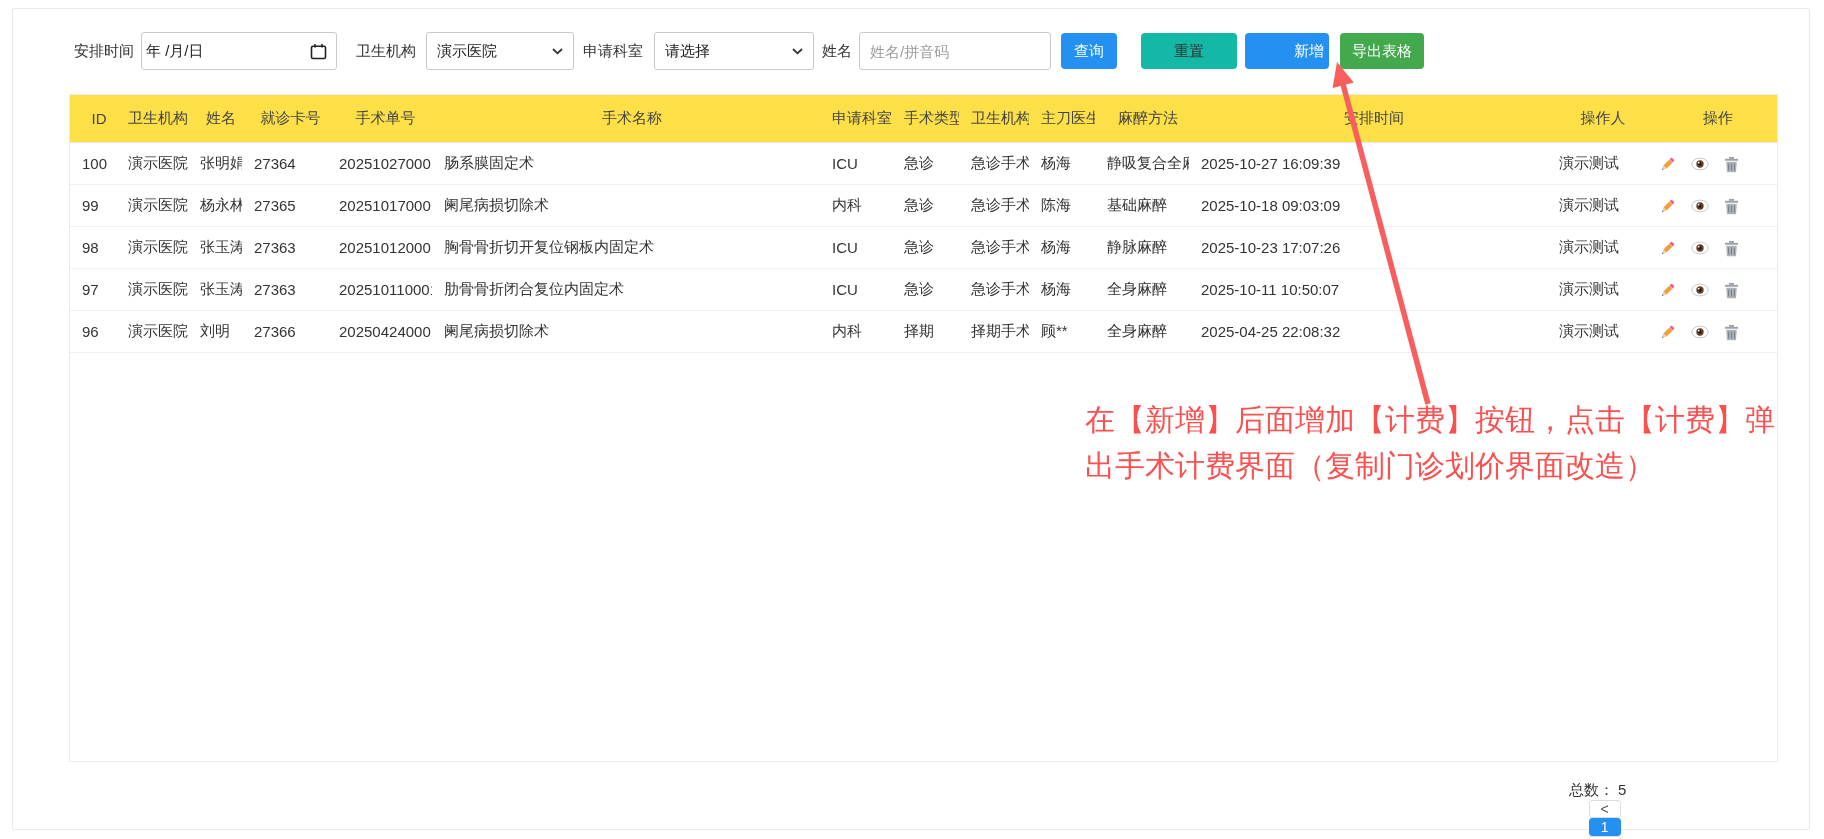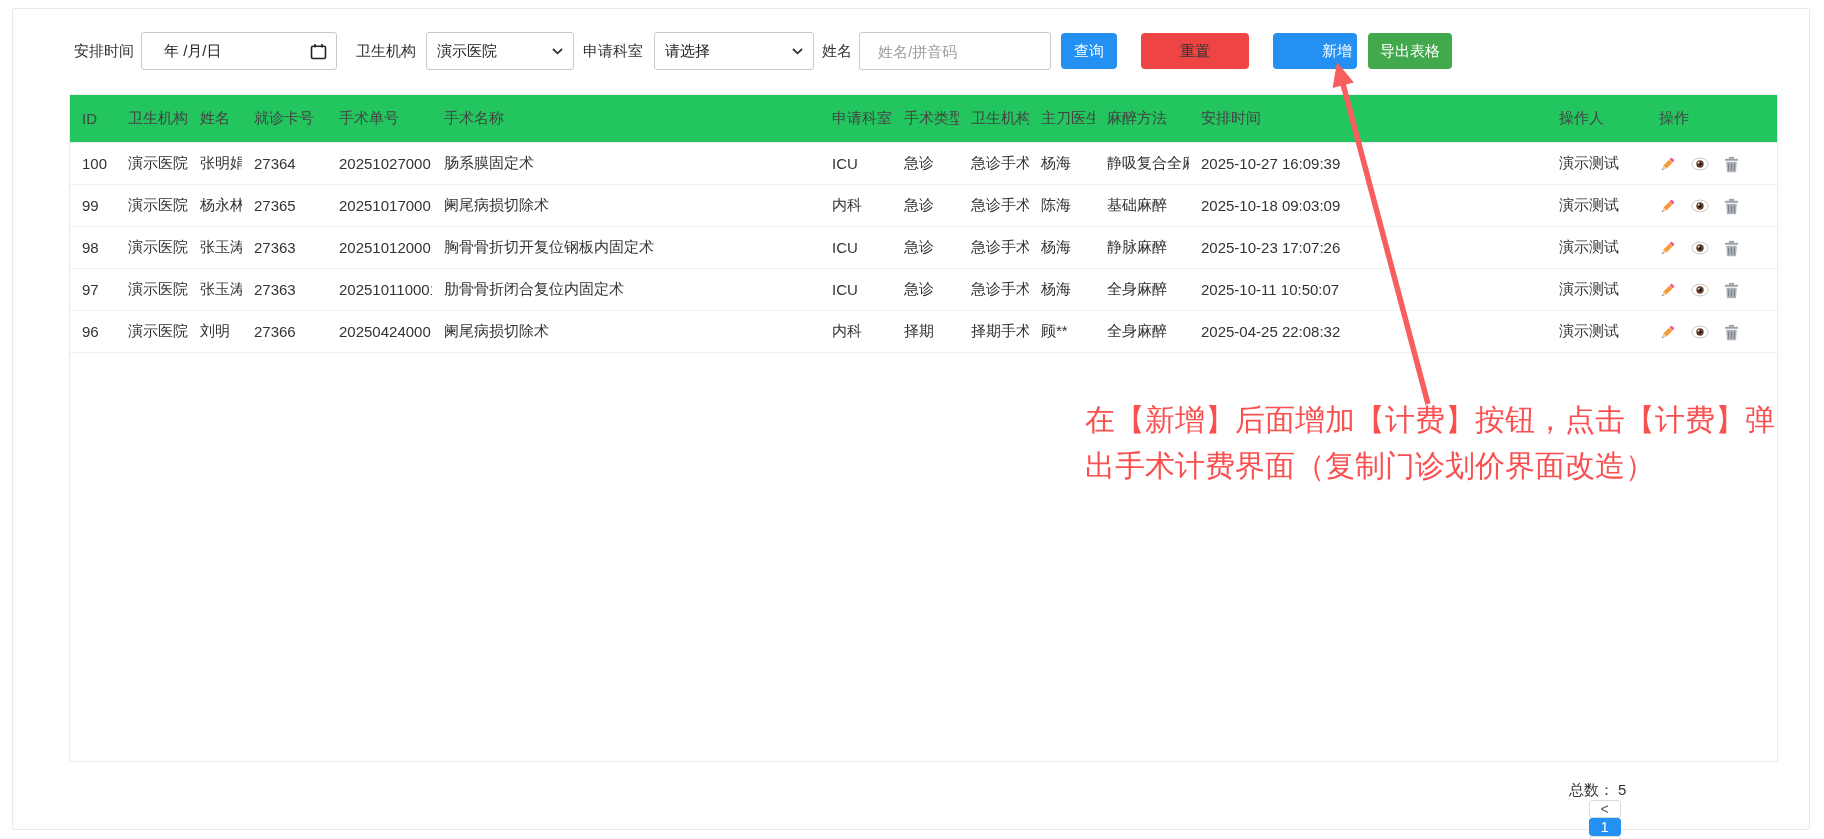--- a/index.html
+++ b/index.html
@@ -7,45 +7,45 @@
        font-family:"Liberation Sans","DejaVu Sans",sans-serif;color:#333;}
 
   .page{position:absolute;left:12px;top:8px;width:1798px;height:822px;
         border:1px solid #e9e9e9;border-radius:2px;background:#fff;box-sizing:border-box;}
 
   
   .filter-bar{position:absolute;left:61px;top:23px;height:38px;display:flex;align-items:center;}
   .flabel{font-size:15px;color:#333;flex:none;white-space:nowrap;}
   .date-input{flex:none;width:196px;height:38px;border:1px solid #c9c9c9;border-radius:3px;
       box-sizing:border-box;display:flex;align-items:center;justify-content:space-between;
-      padding:0 9px 0 22px;margin:0 19px 0 7px;background:#fff;cursor:pointer;}
+      padding:0 9px 0 4px;margin:0 19px 0 7px;background:#fff;cursor:pointer;}
   .date-input .dtext{font-size:15px;color:#222;}
   .sel{flex:none;height:38px;border:1px solid #c9c9c9;border-radius:3px;box-sizing:border-box;
       display:flex;align-items:center;justify-content:space-between;padding:0 10px;
       background:#fff;cursor:pointer;}
   .sel .stext{font-size:15px;color:#222;}
   .sel1{width:148px;margin:0 9px 0 10px;}
   .sel2{width:160px;margin:0 8px 0 11px;}
   .name-input{flex:none;width:192px;height:38px;border:1px solid #c9c9c9;border-radius:3px;
-      box-sizing:border-box;padding:0 18px;font-size:15px;color:#222;margin:0 10px 0 7px;
+      box-sizing:border-box;padding:0 10px;font-size:15px;color:#222;margin:0 10px 0 7px;
       font-family:inherit;outline:none;}
   .name-input::placeholder{color:#9c9c9c;}
   .btn{flex:none;height:36px;border:none;border-radius:4px;font-size:15px;color:#fff;
       cursor:pointer;font-family:inherit;padding:0;}
   .btn-search{width:56px;background:#2490f1;margin-right:24px;}
-  .btn-reset{width:108px;background:#ef4444;color:#333;margin-right:24px;}
+  .btn-reset{width:96px;background:#14b8a6;color:#333;margin-right:8px;}
   .btn-add{width:84px;background:#2490f1;margin-right:11px;padding-left:44px;}
   .btn-export{width:84px;background:#42a94c;}
 
   
   .table-box{position:absolute;left:56px;top:85px;width:1709px;height:668px;
       border:1px solid #ebebeb;box-sizing:border-box;background:#fff;overflow:hidden;}
   table{width:100%;border-collapse:collapse;table-layout:fixed;}
-  th{height:47px;text-align:left;padding:0 0 0 12px;font-weight:400;font-size:15px;color:#444;
-      background:#22c55e;border-bottom:1px solid #e9e9e9;white-space:nowrap;overflow:hidden;}
+  th{height:47px;text-align:center;padding:0 0 0 12px;font-weight:400;font-size:15px;color:#444;
+      background:#fde047;border-bottom:1px solid #e9e9e9;white-space:nowrap;overflow:hidden;}
   td{height:41px;padding:0 0 0 12px;font-size:15px;color:#333;border-bottom:1px solid #efefef;
       white-space:nowrap;overflow:hidden;}
   .act{display:inline-flex;align-items:center;margin-right:11px;cursor:pointer;vertical-align:middle;}
 
   
   .pagination{position:absolute;left:1556px;top:772px;height:30px;display:flex;align-items:center;flex-direction:column;}
   .total{font-size:15px;color:#333;white-space:nowrap;}
   .total .tv{margin-left:4px;}
   .pg-btn{width:32px;height:30px;border:1px solid #dcdcdc;border-radius:3px;background:#fff;
       display:flex;align-items:center;justify-content:center;font-size:14px;color:#555;

